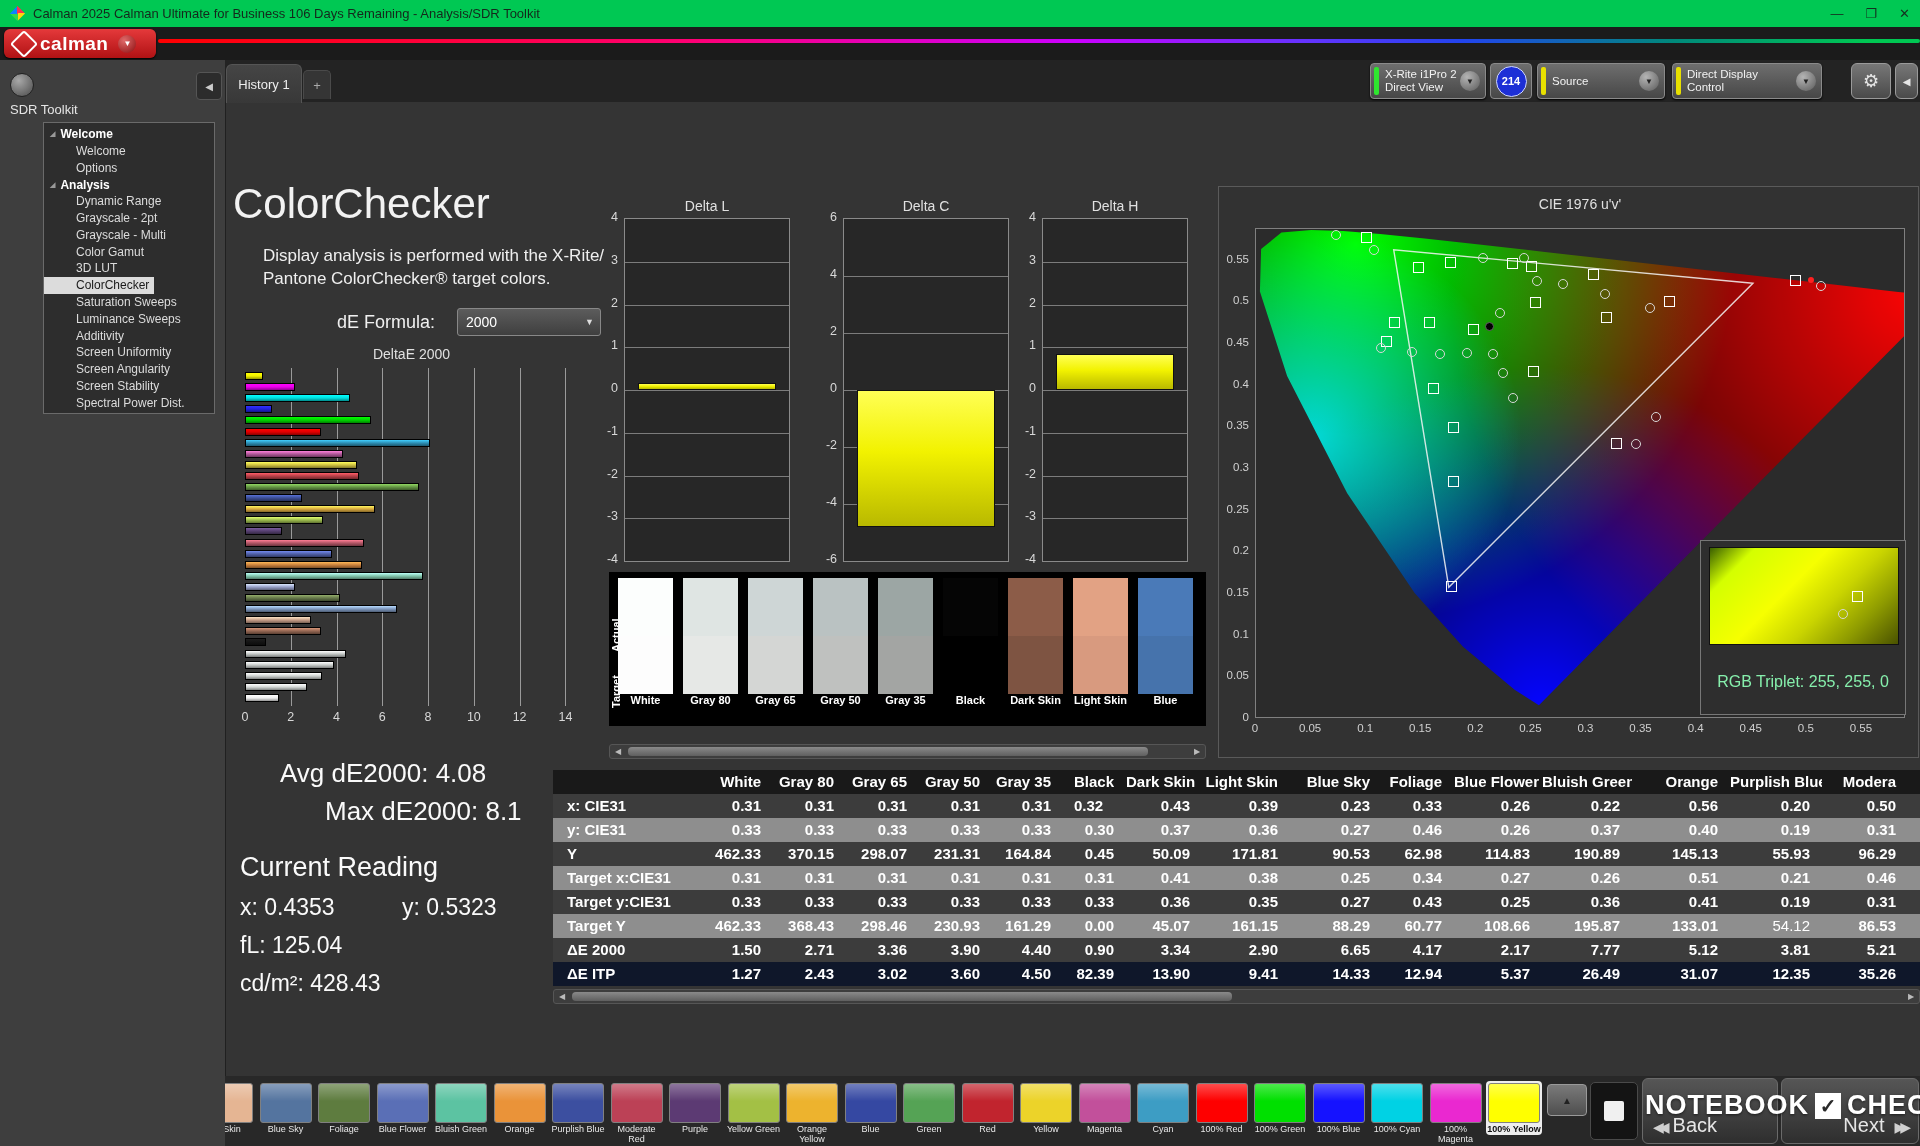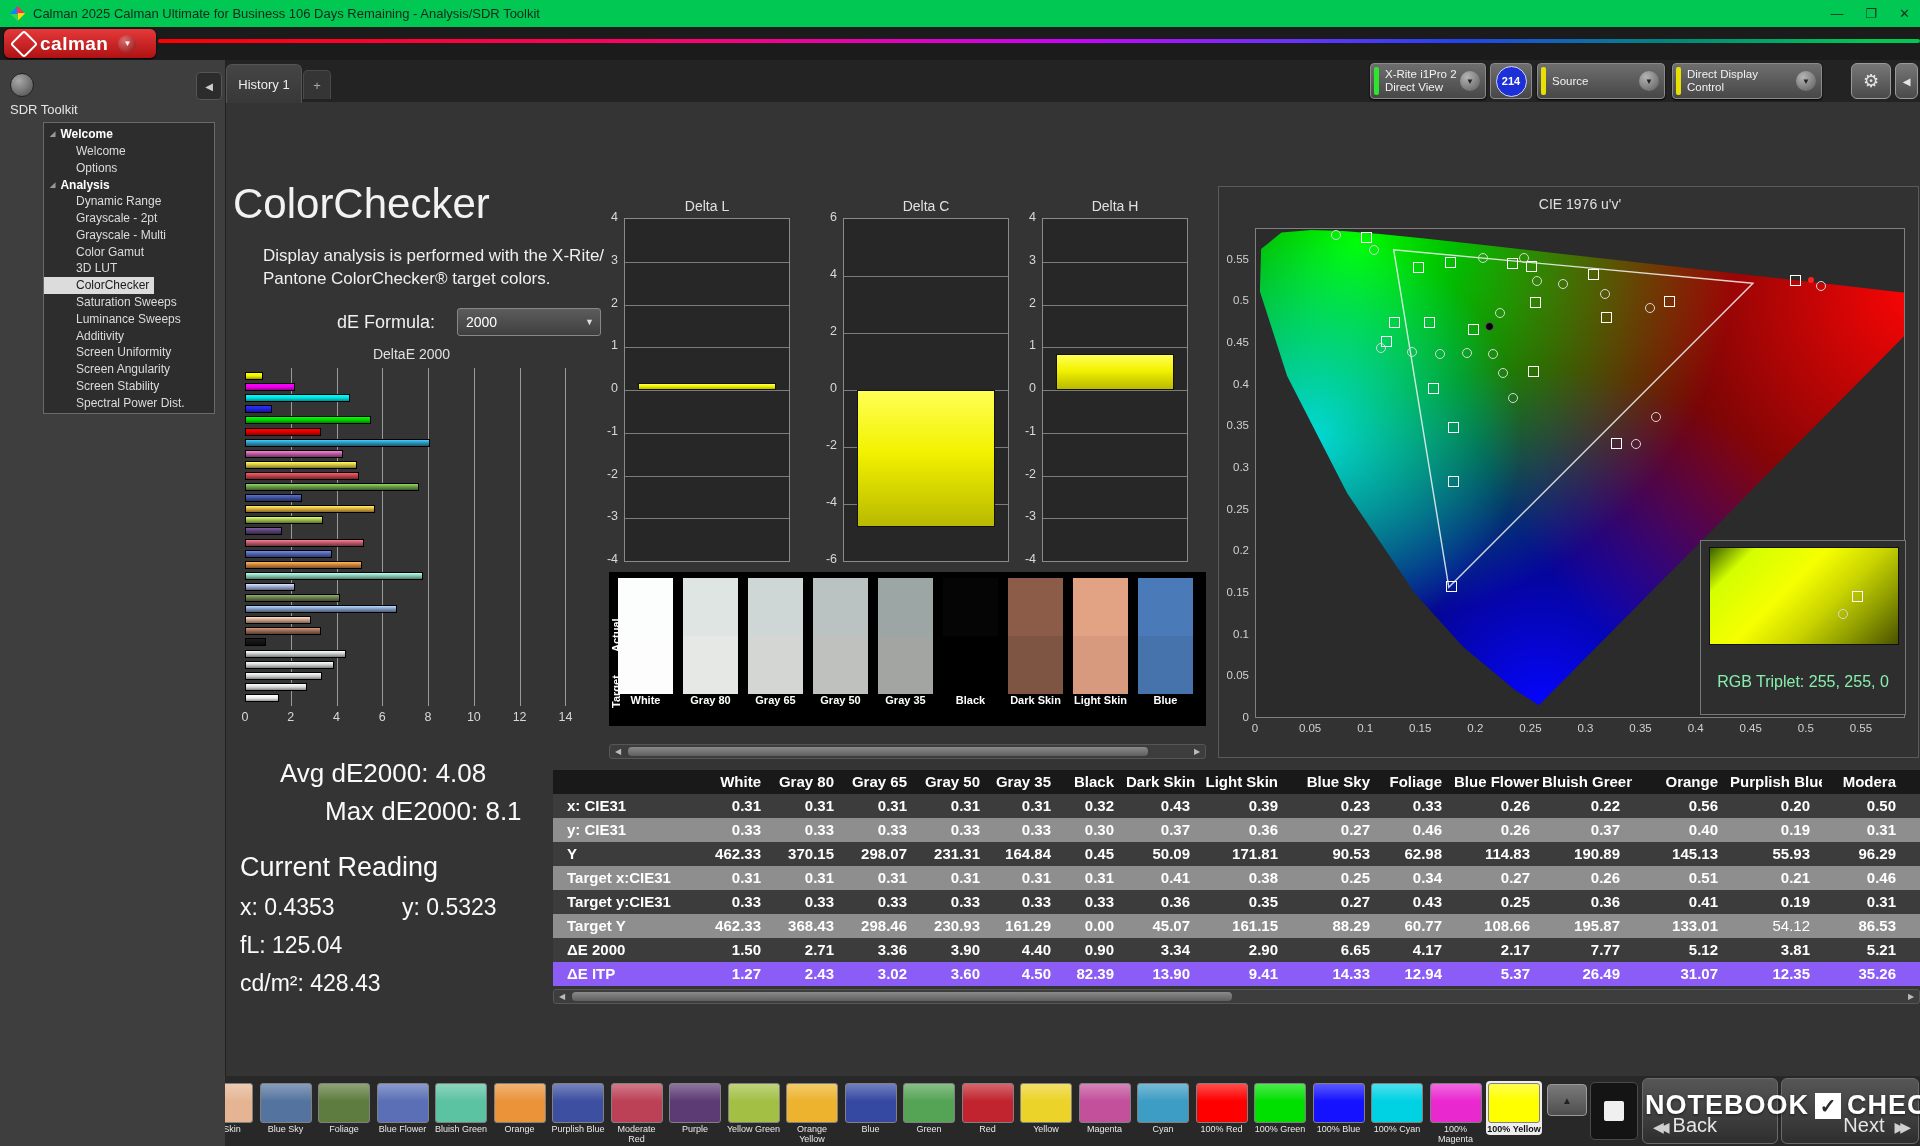--- a/index.html
+++ b/index.html
@@ -360,21 +360,21 @@
         <div class="tcell" style="width: 92px;">Purplish Blue</div>
         <div class="tcell" style="width: 86px;">Modera</div>
       </div>
       <div class="trow" style="background: rgb(60, 60, 60);">
         <div class="tcell tlabel" style="width: 150px;">x: CIE31</div>
         <div class="tcell" style="width: 70px; font-weight: 600;">0.31</div>
         <div class="tcell" style="width: 73px; font-weight: 600;">0.31</div>
         <div class="tcell" style="width: 73px; font-weight: 600;">0.31</div>
         <div class="tcell" style="width: 73px; font-weight: 600;">0.31</div>
         <div class="tcell" style="width: 71px; font-weight: 600;">0.31</div>
-        <div class="tcell" style="width: 63px; font-weight: 600;">0.32</div>
+        <div class="tcell" style="width: 63px; font-weight: 600; text-align: center;">0.32</div>
         <div class="tcell" style="width: 76px; font-weight: 600;">0.43</div>
         <div class="tcell" style="width: 88px; font-weight: 600;">0.39</div>
         <div class="tcell" style="width: 92px; font-weight: 600;">0.23</div>
         <div class="tcell" style="width: 72px; font-weight: 600;">0.33</div>
         <div class="tcell" style="width: 88px; font-weight: 600;">0.26</div>
         <div class="tcell" style="width: 90px; font-weight: 600;">0.22</div>
         <div class="tcell" style="width: 98px; font-weight: 600;">0.56</div>
         <div class="tcell" style="width: 92px; font-weight: 600;">0.20</div>
         <div class="tcell" style="width: 86px; font-weight: 600;">0.50</div>
       </div>
@@ -479,21 +479,21 @@
         <div class="tcell" style="width: 76px; font-weight: 600;">3.34</div>
         <div class="tcell" style="width: 88px; font-weight: 600;">2.90</div>
         <div class="tcell" style="width: 92px; font-weight: 600;">6.65</div>
         <div class="tcell" style="width: 72px; font-weight: 600;">4.17</div>
         <div class="tcell" style="width: 88px; font-weight: 600;">2.17</div>
         <div class="tcell" style="width: 90px; font-weight: 600;">7.77</div>
         <div class="tcell" style="width: 98px; font-weight: 600;">5.12</div>
         <div class="tcell" style="width: 92px; font-weight: 600;">3.81</div>
         <div class="tcell" style="width: 86px; font-weight: 600;">5.21</div>
       </div>
-      <div class="trow" style="background: #8b5cf6;">
+      <div class="trow" style="background: #0f172a;">
         <div class="tcell tlabel" style="width: 150px;">ΔE ITP</div>
         <div class="tcell" style="width: 70px; font-weight: 600;">1.27</div>
         <div class="tcell" style="width: 73px; font-weight: 600;">2.43</div>
         <div class="tcell" style="width: 73px; font-weight: 600;">3.02</div>
         <div class="tcell" style="width: 73px; font-weight: 600;">3.60</div>
         <div class="tcell" style="width: 71px; font-weight: 600;">4.50</div>
         <div class="tcell" style="width: 63px; font-weight: 600;">82.39</div>
         <div class="tcell" style="width: 76px; font-weight: 600;">13.90</div>
         <div class="tcell" style="width: 88px; font-weight: 600;">9.41</div>
         <div class="tcell" style="width: 92px; font-weight: 600;">14.33</div>

